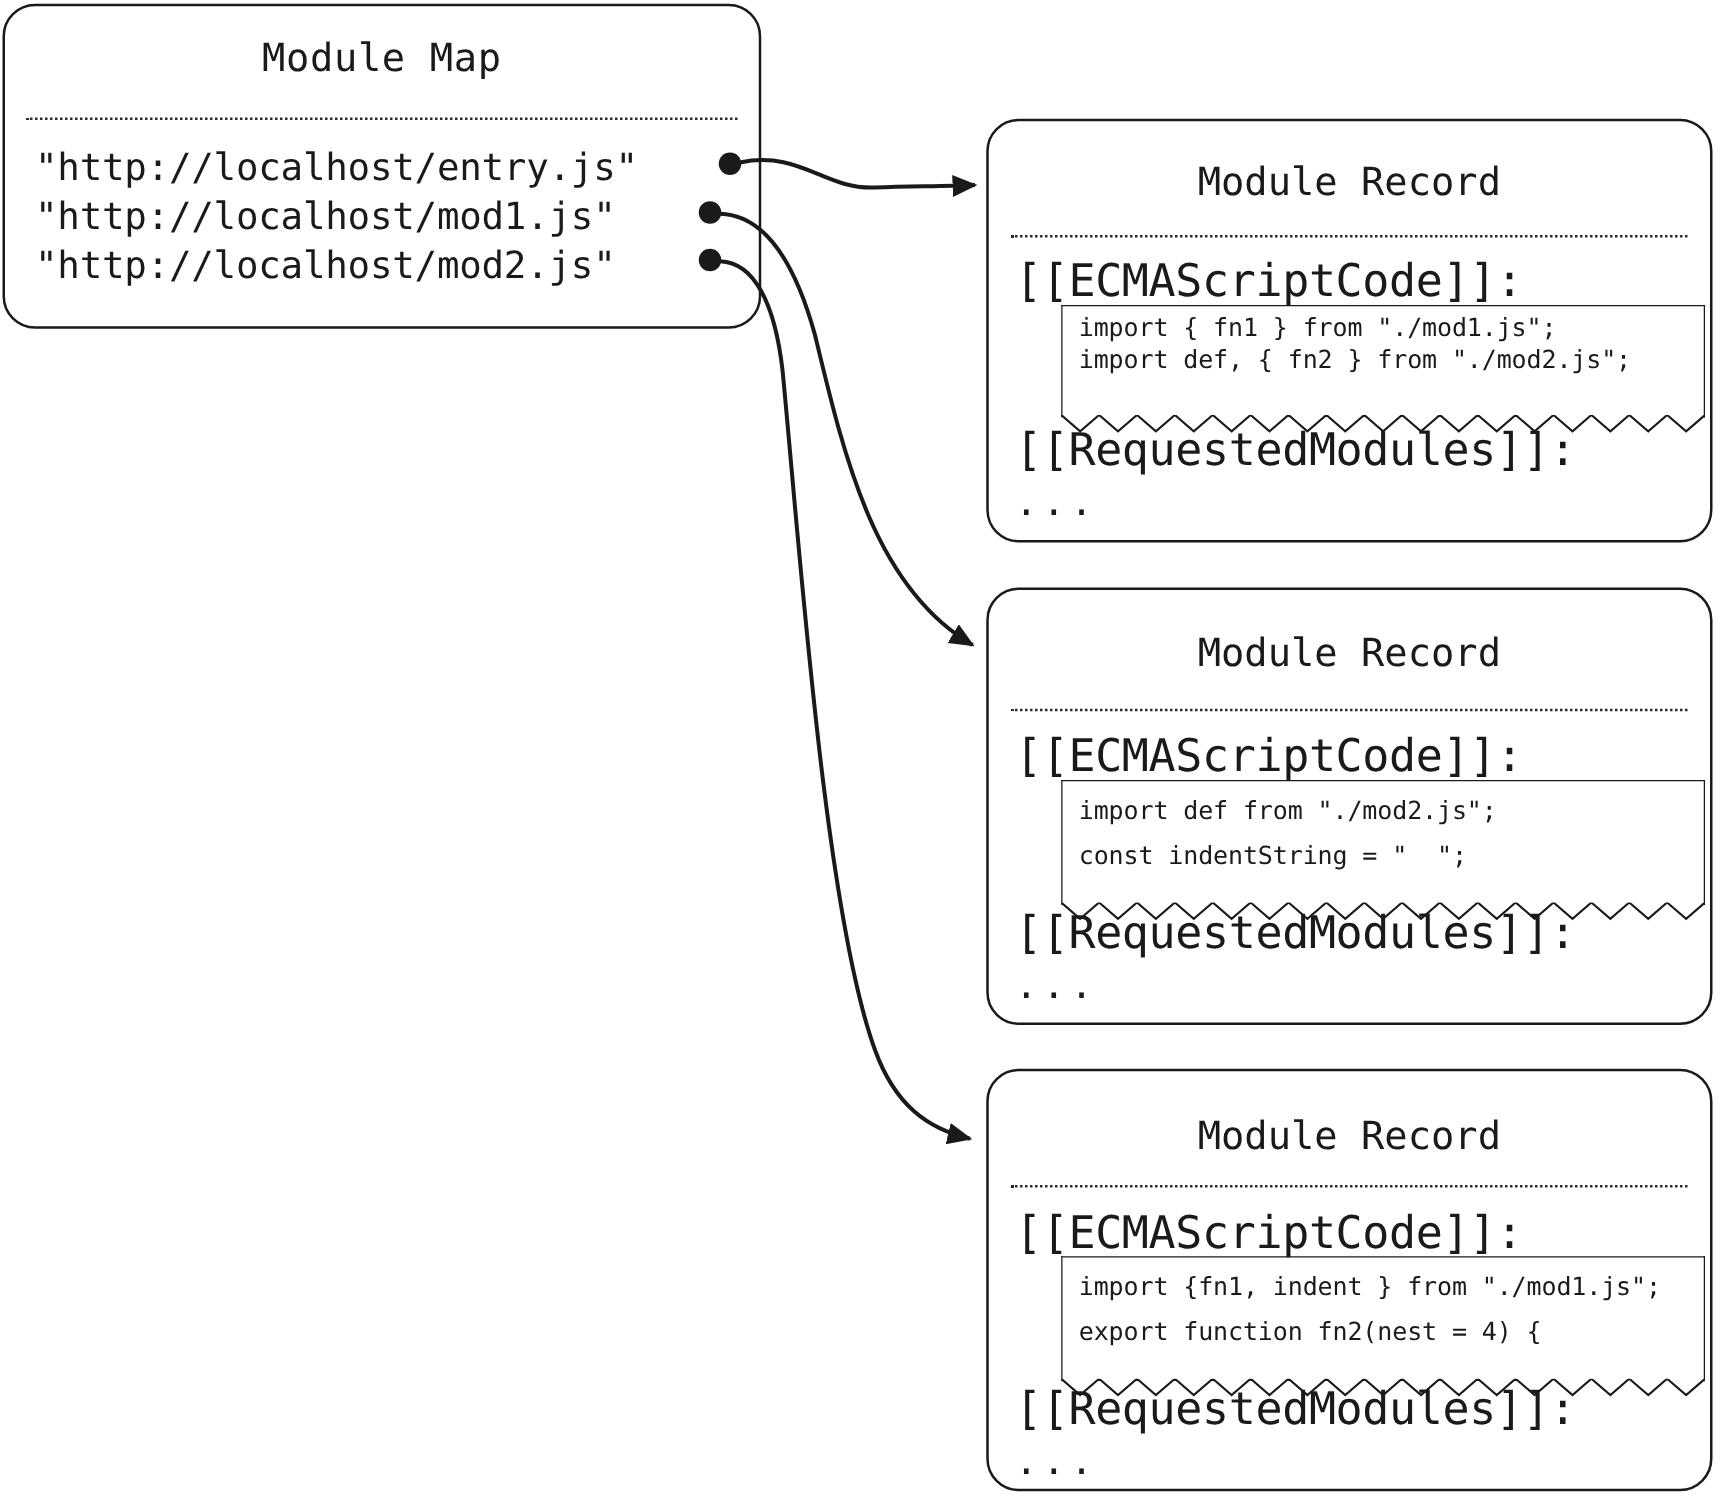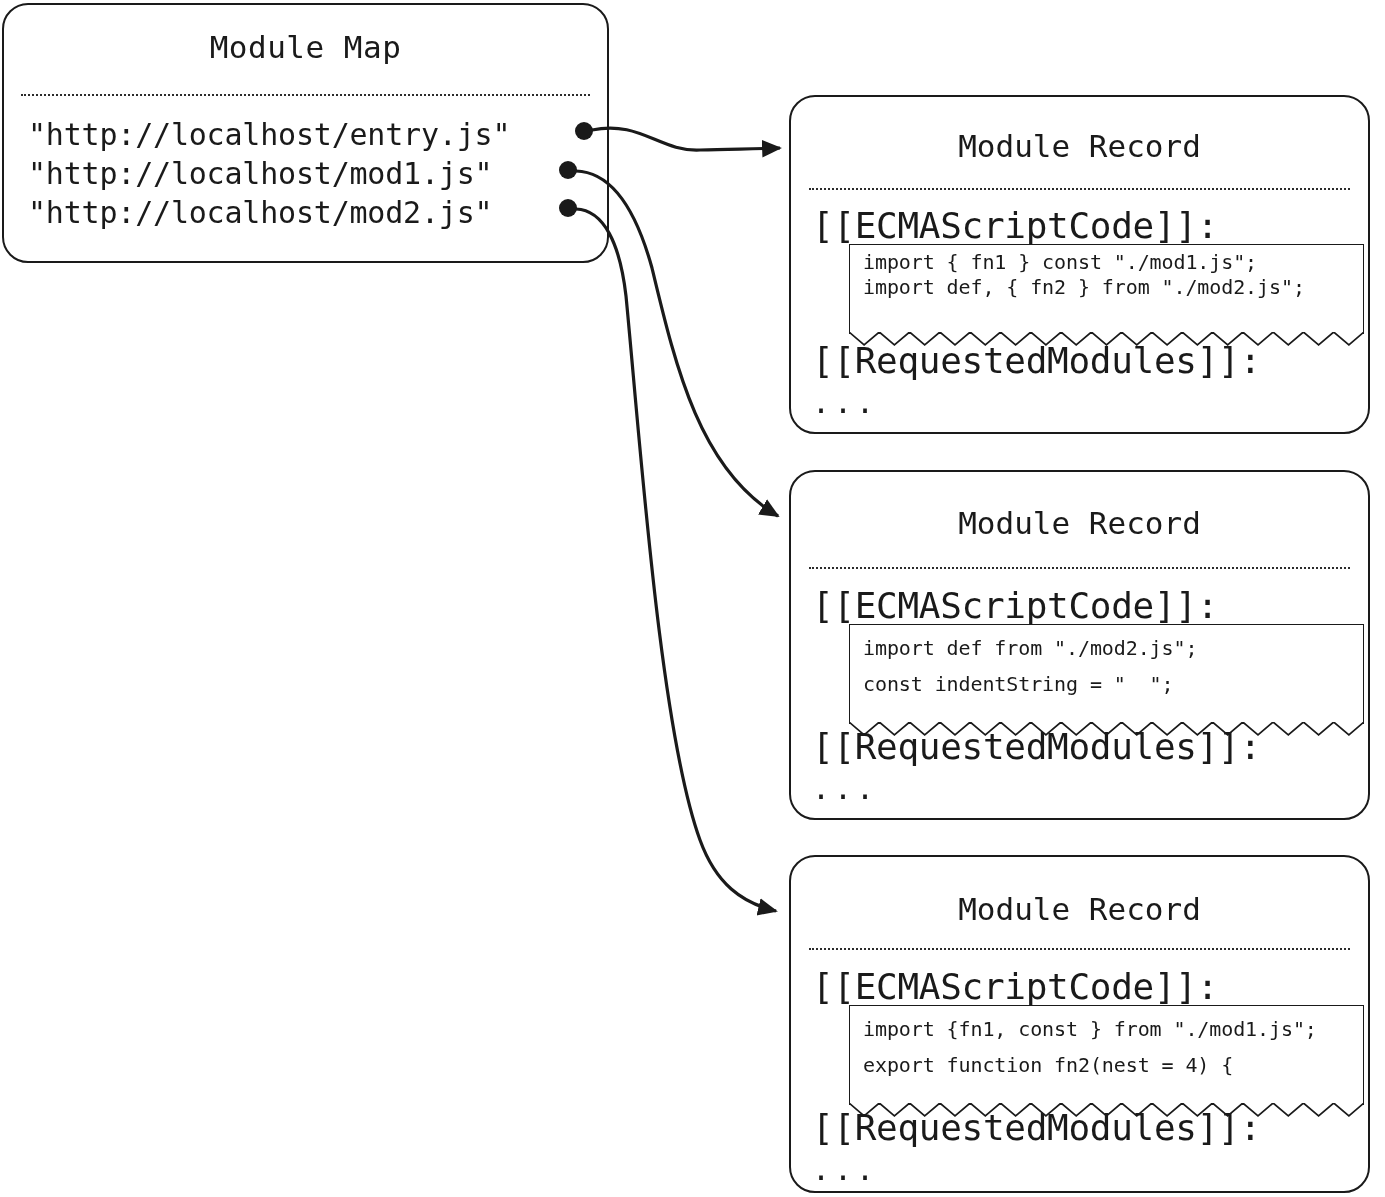--- a/index.html
+++ b/index.html
@@ -197,21 +197,21 @@
     </div>
   </div>
 
   <div class="box record" id="record-1">
     <div class="rec-title">Module Record</div>
     <div class="rec-sep"></div>
     <div class="rec-field fld-esc">[[ECMAScriptCode]]:</div>
     <div class="codewrap">
       <div class="code-frame"></div>
       <div class="code-lines">
-        <div class="code-line">import { fn1 } const "./mod1.js";</div>
+        <div class="code-line">import { fn1 } from "./mod1.js";</div>
         <div class="code-line">import def, { fn2 } from "./mod2.js";</div>
       </div>
       <svg class="code-tear" viewBox="0 0 515 16" preserveAspectRatio="none">
         <polyline points="0,0 15.1,13 30.3,0 45.4,13 60.6,0 75.7,13 90.9,0 106,13 121.2,0 136.3,13 151.5,0 166.6,13 181.8,0 196.9,13 212.1,0 227.2,13 242.4,0 257.5,13 272.6,0 287.8,13 302.9,0 318.1,13 333.2,0 348.4,13 363.5,0 378.7,13 393.8,0 409,13 424.1,0 439.3,13 454.4,0 469.6,13 484.7,0 499.9,13 515,0" fill="none" stroke="#1a1a1a" stroke-width="1.7"></polyline>
       </svg>
     </div>
     <div class="rec-field fld-reqmod">[[RequestedModules]]:</div>
     <div class="rec-ellipsis">...</div>
   </div>
 
@@ -233,21 +233,21 @@
     <div class="rec-ellipsis">...</div>
   </div>
 
   <div class="box record" id="record-3">
     <div class="rec-title">Module Record</div>
     <div class="rec-sep"></div>
     <div class="rec-field fld-esc">[[ECMAScriptCode]]:</div>
     <div class="codewrap">
       <div class="code-frame"></div>
       <div class="code-lines spaced">
-        <div class="code-line">import {fn1, const } from "./mod1.js";</div>
+        <div class="code-line">import {fn1, indent } from "./mod1.js";</div>
         <div class="code-line">export function fn2(nest = 4) {</div>
       </div>
       <svg class="code-tear" viewBox="0 0 515 16" preserveAspectRatio="none">
         <polyline points="0,0 15.1,13 30.3,0 45.4,13 60.6,0 75.7,13 90.9,0 106,13 121.2,0 136.3,13 151.5,0 166.6,13 181.8,0 196.9,13 212.1,0 227.2,13 242.4,0 257.5,13 272.6,0 287.8,13 302.9,0 318.1,13 333.2,0 348.4,13 363.5,0 378.7,13 393.8,0 409,13 424.1,0 439.3,13 454.4,0 469.6,13 484.7,0 499.9,13 515,0" fill="none" stroke="#1a1a1a" stroke-width="1.7"></polyline>
       </svg>
     </div>
     <div class="rec-field fld-reqmod">[[RequestedModules]]:</div>
     <div class="rec-ellipsis">...</div>
   </div>
 

